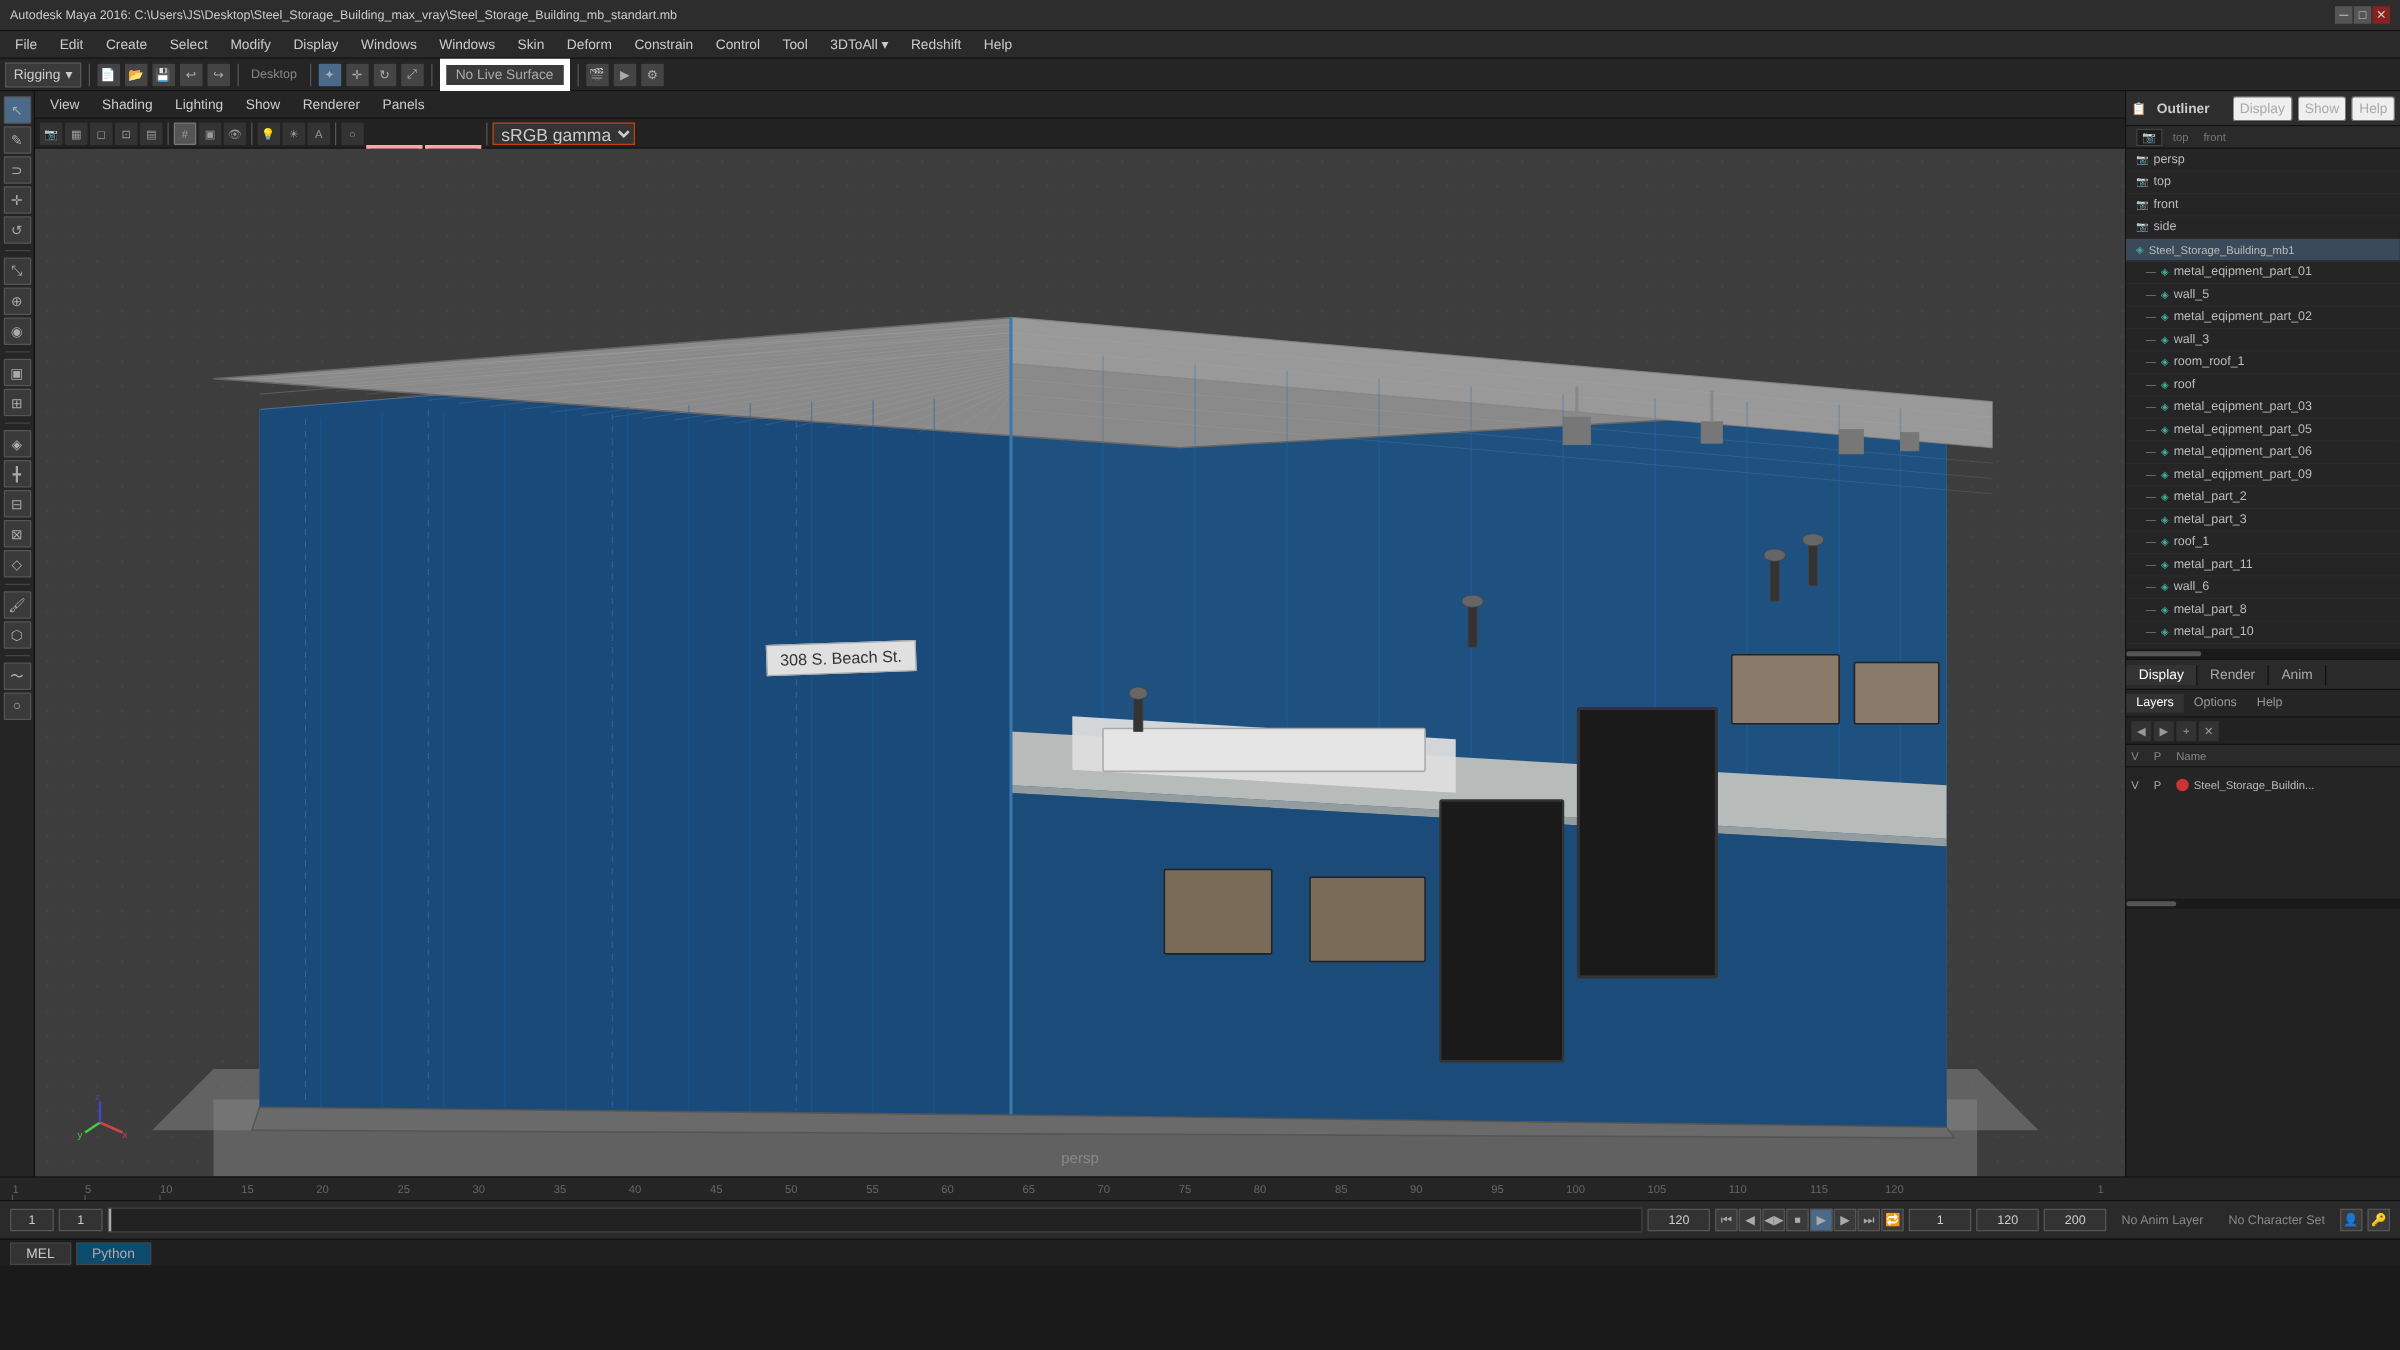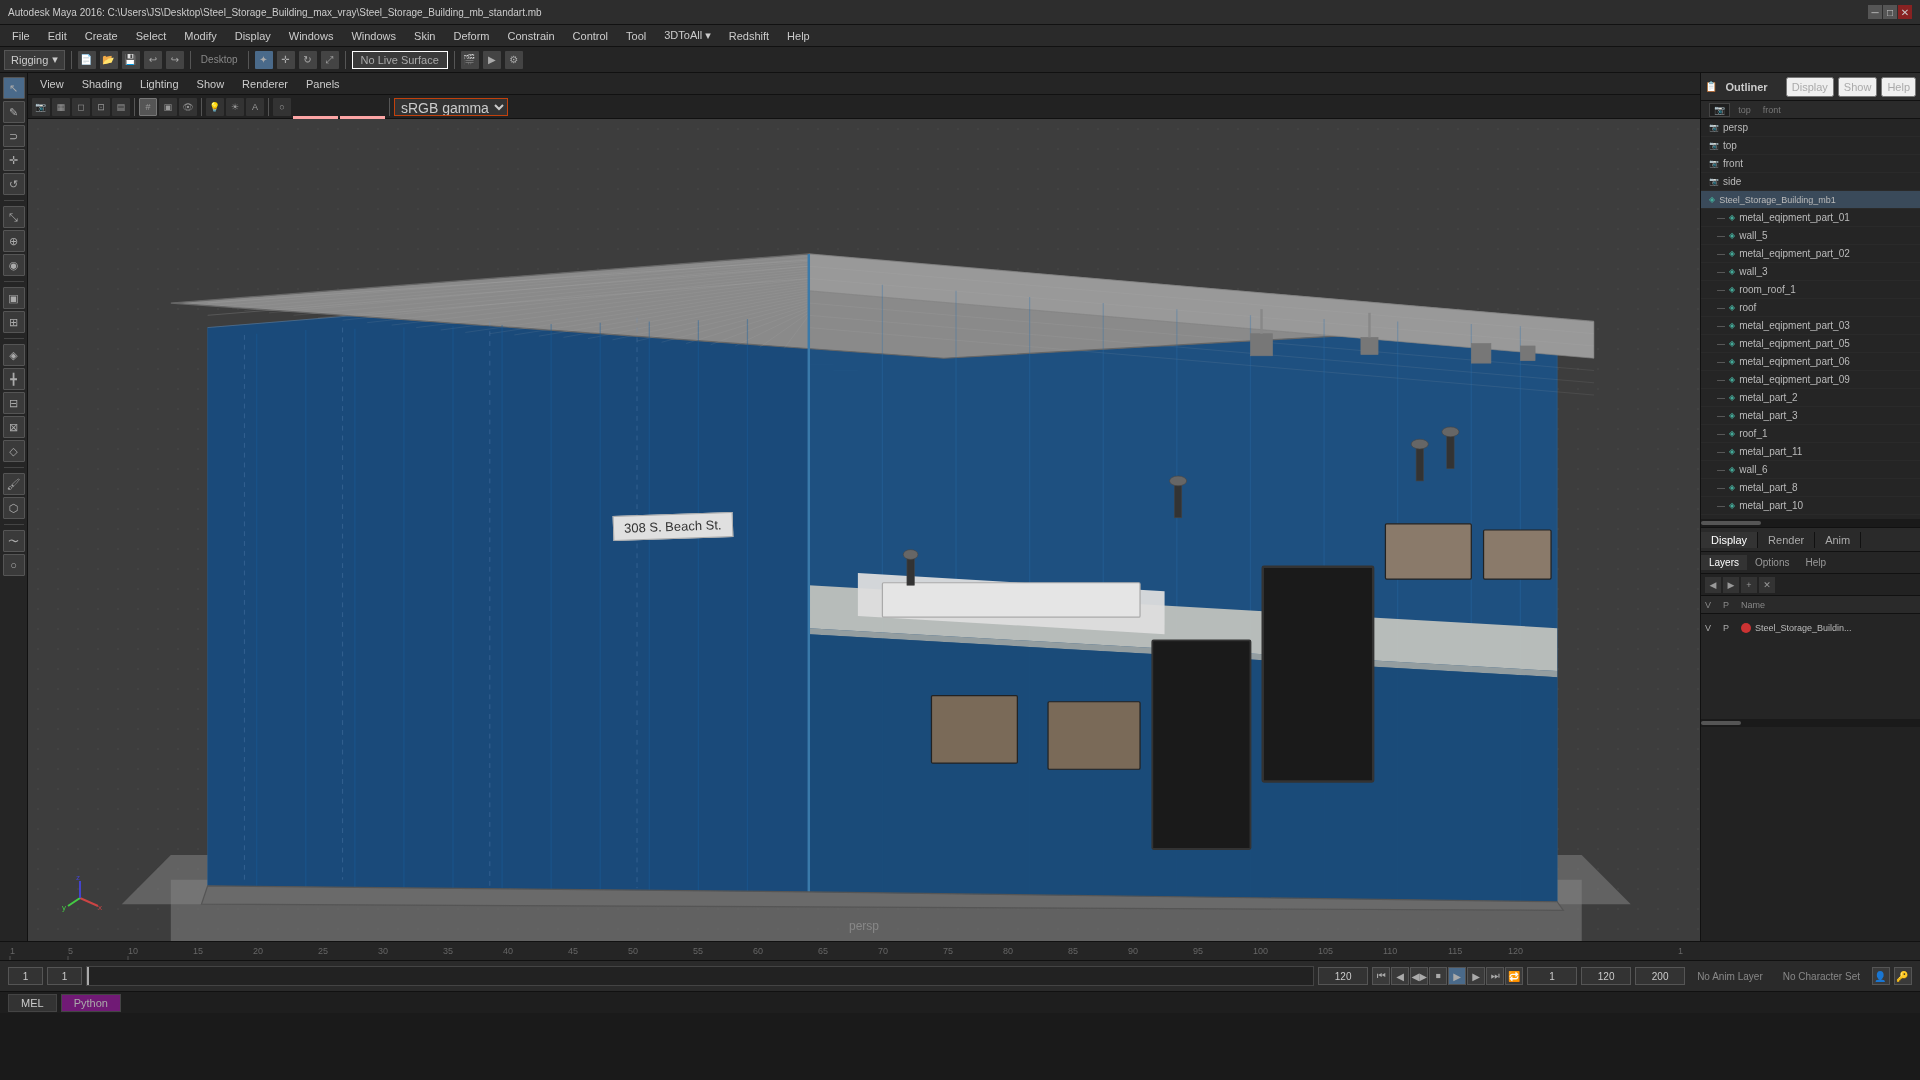--- a/index.html
+++ b/index.html
@@ -129,40 +129,40 @@
     .layer-p { width: 14px; color: #aaa; font-size: 9px; }
     .tl-input { width: 35px; height: 18px; background: #333; border: 1px solid #555; color: #ccc; font-size: 10px; text-align: center; }
     .tl-btn { width: 18px; height: 18px; background: #3a3a3a; border: 1px solid #555; color: #aaa; cursor: pointer; display: flex; align-items: center; justify-content: center; font-size: 10px; }
     .tl-range-input { width: 50px; height: 18px; background: #333; border: 1px solid #555; color: #ccc; font-size: 10px; text-align: center; }
 
     
     #status-bar {
       width: 100%; height: 22px; background: #1e1e1e; display: flex; align-items: center;
       padding: 0 8px; gap: 8px; border-top: 1px solid #111;
     }
-    .status-tab { padding: 2px 12px; background: #701a75; border: 1px solid #444; color: #aaa; font-size: 11px; cursor: pointer; }
+    .status-tab { padding: 2px 12px; background: #0c4a6e; border: 1px solid #444; color: #aaa; font-size: 11px; cursor: pointer; }
     .status-tab.active { background: #333; color: #ccc; }
     #status-text { flex: 1; color: #888; font-size: 10px; }
 
     
     .vp-grid-overlay {
       position: absolute; top: 0; left: 0; width: 100%; height: 100%;
       background-image: radial-gradient(circle, #888 1px, transparent 1px);
       background-size: 20px 20px; opacity: 0.08; pointer-events: none;
     }
 
     
     .building-sign {
       position: absolute; background: #e0e0e0; border: 1px solid #aaa; padding: 4px 10px;
       font-size: 13px; color: #333; font-weight: 500; transform: rotate(-2deg);
     }
 
     
     .no-live-badge {
-      background: #3a3a3a; border: 1px solid #ffffff; padding: 2px 8px;
+      background: #3a3a3a; border: 5px solid #ffffff; padding: 2px 8px;
       font-size: 11px; color: #aaa; cursor: pointer;
     }
 
     
     #outliner-tree::-webkit-scrollbar { width: 6px; }
     #outliner-tree::-webkit-scrollbar-track { background: #1e1e1e; }
     #outliner-tree::-webkit-scrollbar-thumb { background: #555; border-radius: 3px; }
 
     
     #right-scrollbar {

